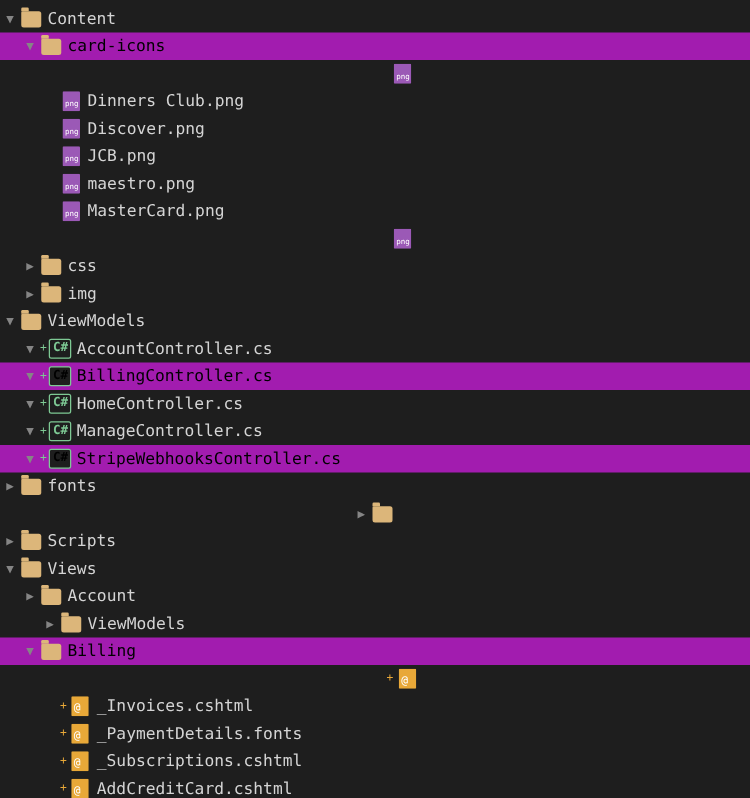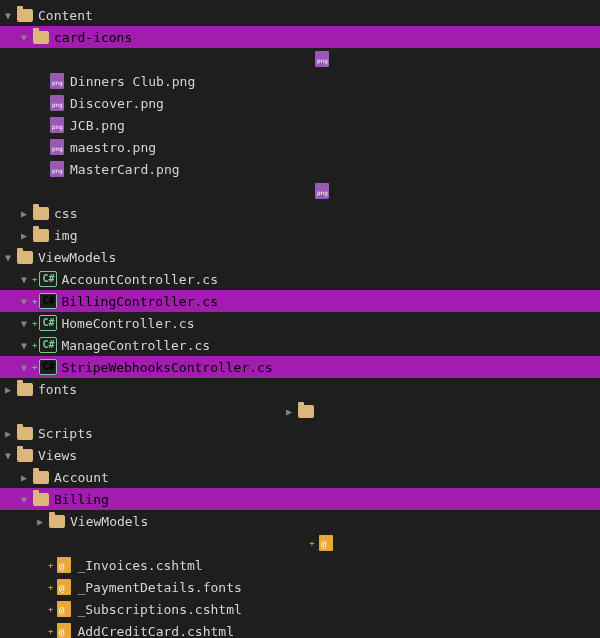--- a/index.html
+++ b/index.html
@@ -301,36 +301,36 @@
       <span class="item-label">Views</span>
     </div>
     <div class="tree-item">
       <span class="indent"></span>
       <span class="expand-arrow closed"></span>
       <span class="item-icon">
         <span class="icon-folder"></span>
       </span>
       <span class="item-label">Account</span>
     </div>
+    <div class="tree-item">
+      <span class="indent"></span>
+      <span class="indent"></span>
+      <span class="expand-arrow closed"></span>
+      <span class="item-icon">
+        <span class="icon-folder"></span>
+      </span>
+      <span class="item-label">ViewModels</span>
+    </div>
     <div class="tree-item highlighted">
       <span class="indent"></span>
       <span class="expand-arrow open"></span>
       <span class="item-icon">
         <span class="icon-folder-open"></span>
       </span>
       <span class="item-label">Billing</span>
-    </div>
-    <div class="tree-item">
-      <span class="indent"></span>
-      <span class="indent"></span>
-      <span class="expand-arrow closed"></span>
-      <span class="item-icon">
-        <span class="icon-folder"></span>
-      </span>
-      <span class="item-label">ViewModels</span>
     </div>
     <div class="tree-item">
       <span class="indent"></span>
       <span class="indent"></span>
       <span class="expand-arrow leaf"></span>
       <span class="at-badge">+</span>
       <span class="item-icon">
         <svg width="14" height="16" viewBox="0 0 14 16">
           <rect x="0" y="0" width="14" height="16" rx="1" fill="#e8a838"></rect>
           <text x="2" y="12" font-size="9" fill="white" font-family="monospace">@</text>

